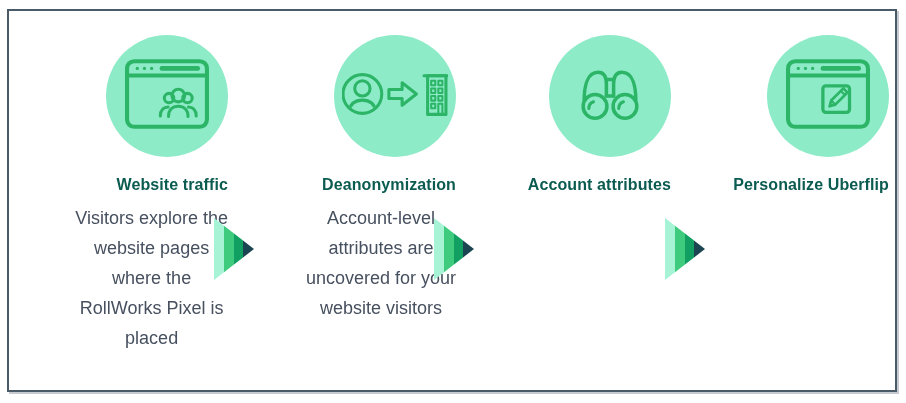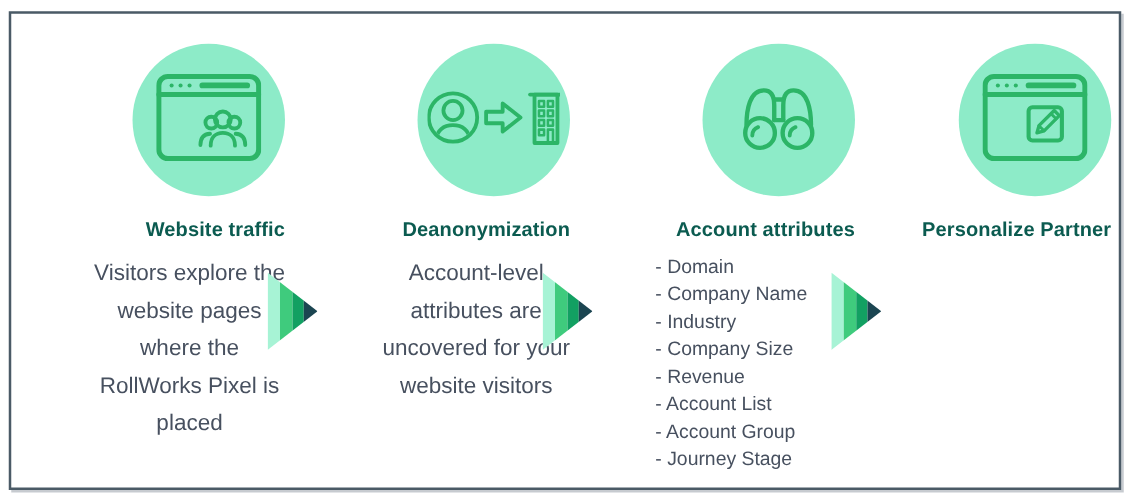--- a/index.html
+++ b/index.html
@@ -21,21 +21,21 @@
     border:2px solid var(--border-color);
     box-shadow:2px 2px 0 rgba(130,140,150,.45);
     background:#ffffff;
   }
   .step{
     position:absolute;top:24px;width:198px;
     display:flex;flex-direction:column;align-items:flex-end;text-align:center;
   }
   .step-1{left:21px;}
   .step-2{left:249px;}
-  .step-3{left:477px;}
+  .step-3{left:464px;}
   .step-4{left:682px;}
   .circle{
     width:122px;height:122px;border-radius:50%;
     background:var(--circle-bg);color:var(--icon-stroke);
     display:flex;align-items:center;justify-content:center;flex:0 0 auto;
   }
   .circle svg{stroke:currentColor;fill:none;stroke-linecap:round;stroke-linejoin:round;}
   .step-title{
     margin-top:18px;font-size:16px;line-height:20px;font-weight:700;
     color:var(--heading-color);letter-spacing:.1px;
@@ -170,32 +170,20 @@
           <path d="M6 34 C6 22 8.5 7 19.5 7 C26 7 27.5 13 27.5 18.5 V30" stroke-width="3.4"></path>
           <path d="M56 34 C56 22 53.5 7 42.5 7 C36 7 34.5 13 34.5 18.5 V30" stroke-width="3.4"></path>
           <line x1="27.5" y1="14" x2="34.5" y2="14" stroke-width="3.4"></line>
           <line x1="27.5" y1="30" x2="34.5" y2="30" stroke-width="3.4"></line>
           <path d="M10.5 42 a7 7 0 0 1 4.5-6.5" stroke-width="3"></path>
           <path d="M39.5 42 a7 7 0 0 1 4.5-6.5" stroke-width="3"></path>
         </svg>
       </span>
     </div>
     <div class="step-title">Account attributes</div>
-    <div class="attr-list">
-      <ul class="attr-list-inner">
-        <li>- Domain</li>
-        <li>- Company Name</li>
-        <li>- Industry</li>
-        <li>- Company Size</li>
-        <li>- Revenue</li>
-        <li>- Account List</li>
-        <li>- Account Group</li>
-        <li>- Journey Stage</li>
-      </ul>
-    </div>
   </div>
 
   <div class="flow-arrow arrow-3">
     <svg width="40" height="62" viewBox="0 0 40 62">
       <defs>
           <clipPath id="tri3">
             <polygon points="0,0 40,31 0,62"></polygon>
           </clipPath>
         </defs>
       <g clip-path="url(#tri3)">
@@ -217,16 +205,16 @@
           <circle cx="19" cy="9" r="1.6" fill="currentColor" stroke="none"></circle>
           <circle cx="26" cy="9" r="1.6" fill="currentColor" stroke="none"></circle>
           <line x1="36" y1="9" x2="71" y2="9" stroke-width="4.5"></line>
           <rect x="36" y="26" width="26" height="26" rx="3" stroke-width="3.2"></rect>
           <path d="M42.5 46 l1.6-5.6 L56 28.5 l4 4 L48.1 44.4 z" stroke-width="2.6"></path>
           <line x1="44.1" y1="40.4" x2="48.1" y2="44.4" stroke-width="2.2"></line>
           <line x1="53.5" y1="31" x2="57.5" y2="35" stroke-width="2.2"></line>
         </svg>
       </span>
     </div>
-    <div class="step-title">Personalize Partner</div>
+    <div class="step-title">Personalize Uberflip</div>
   </div>
 
 </div>
 
 </body></html>

